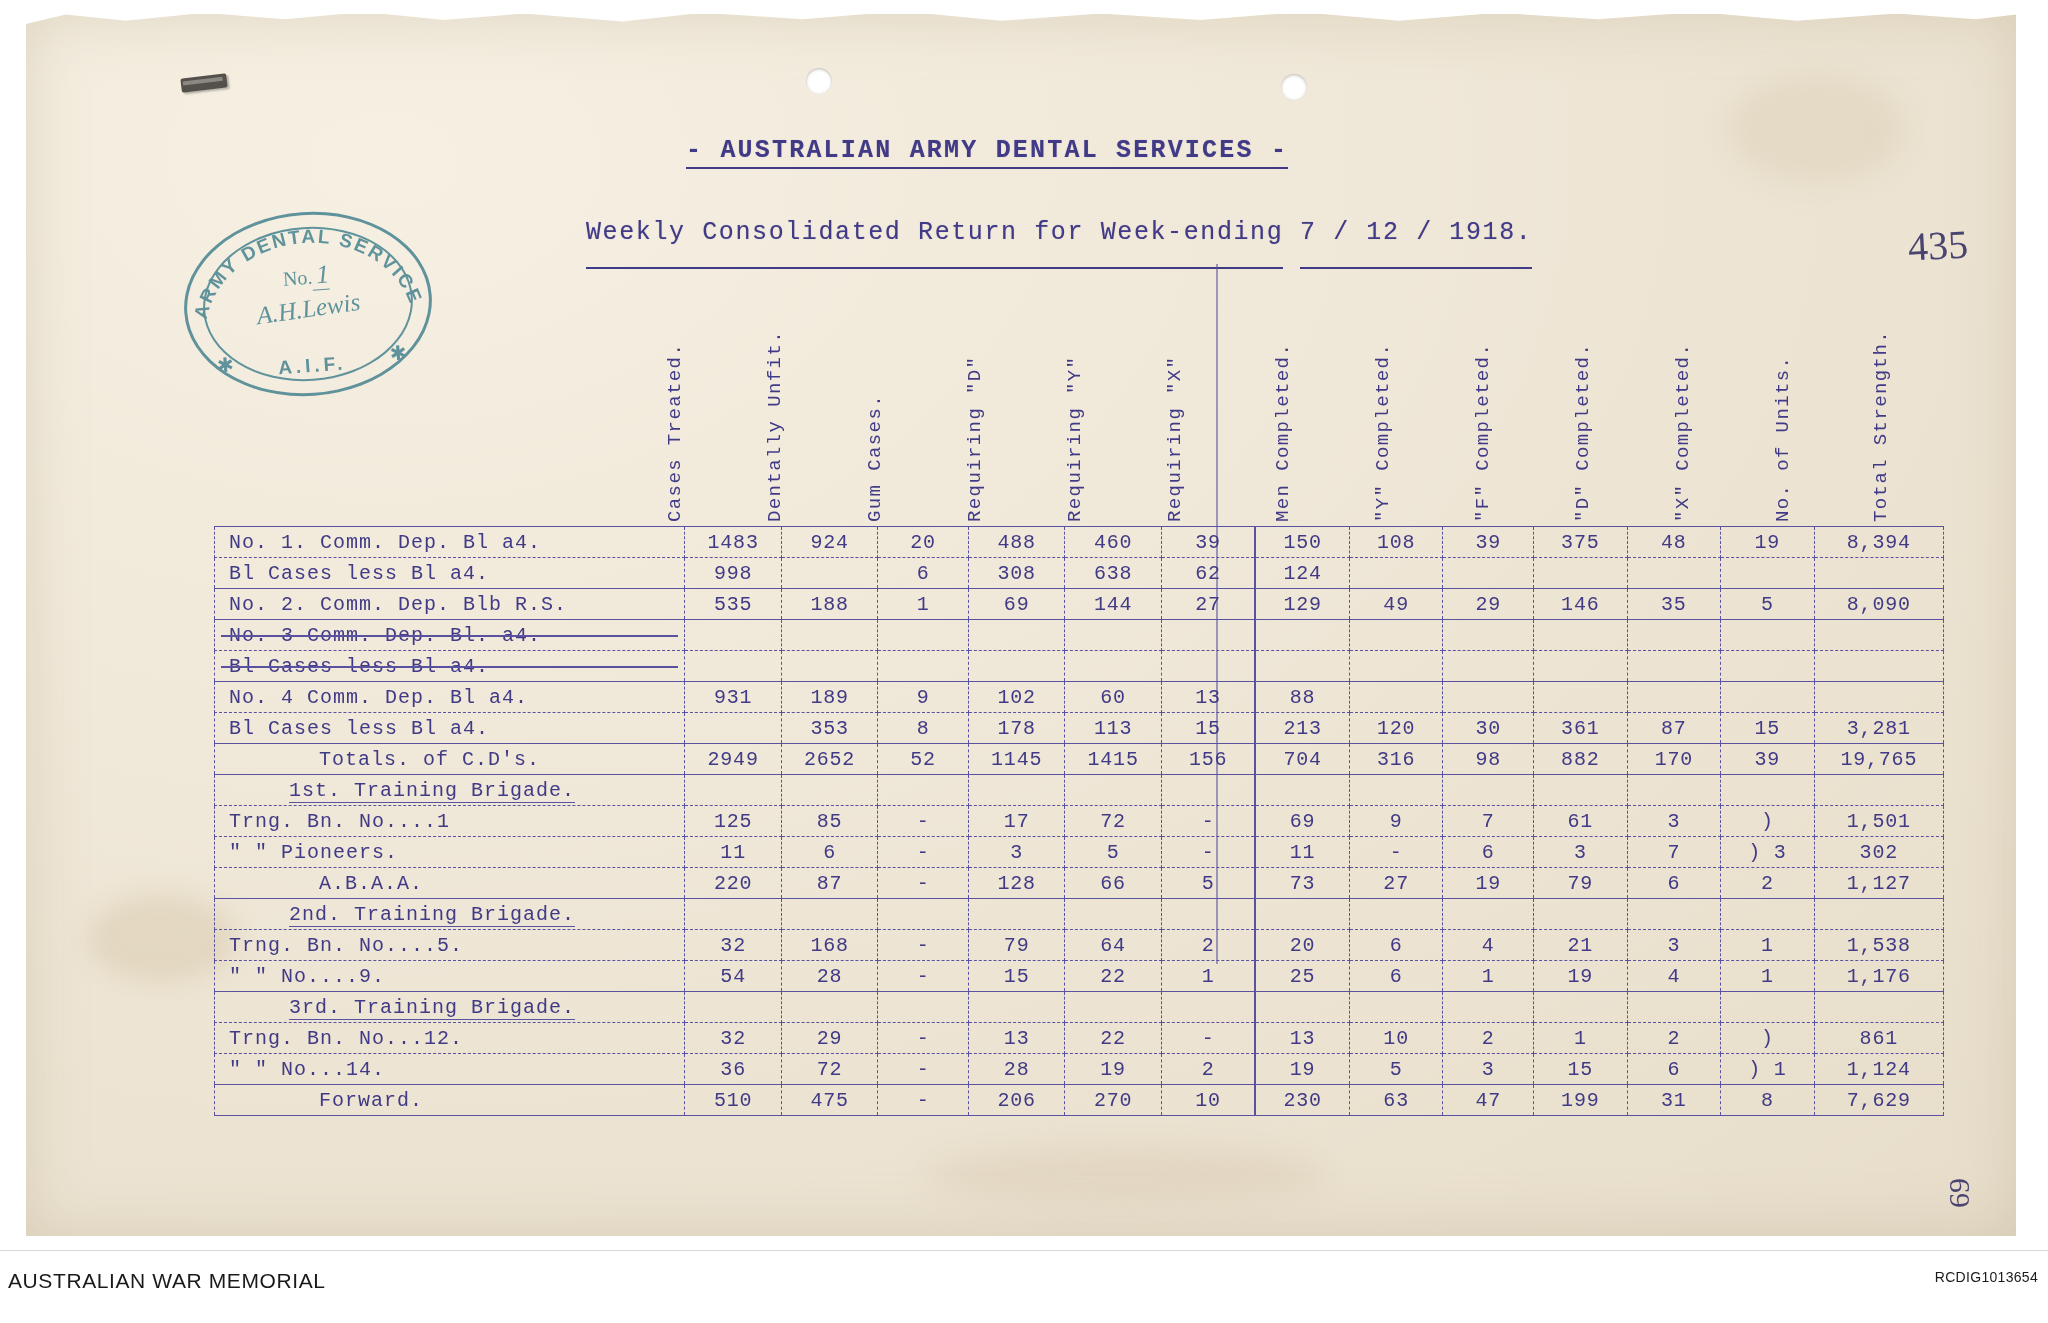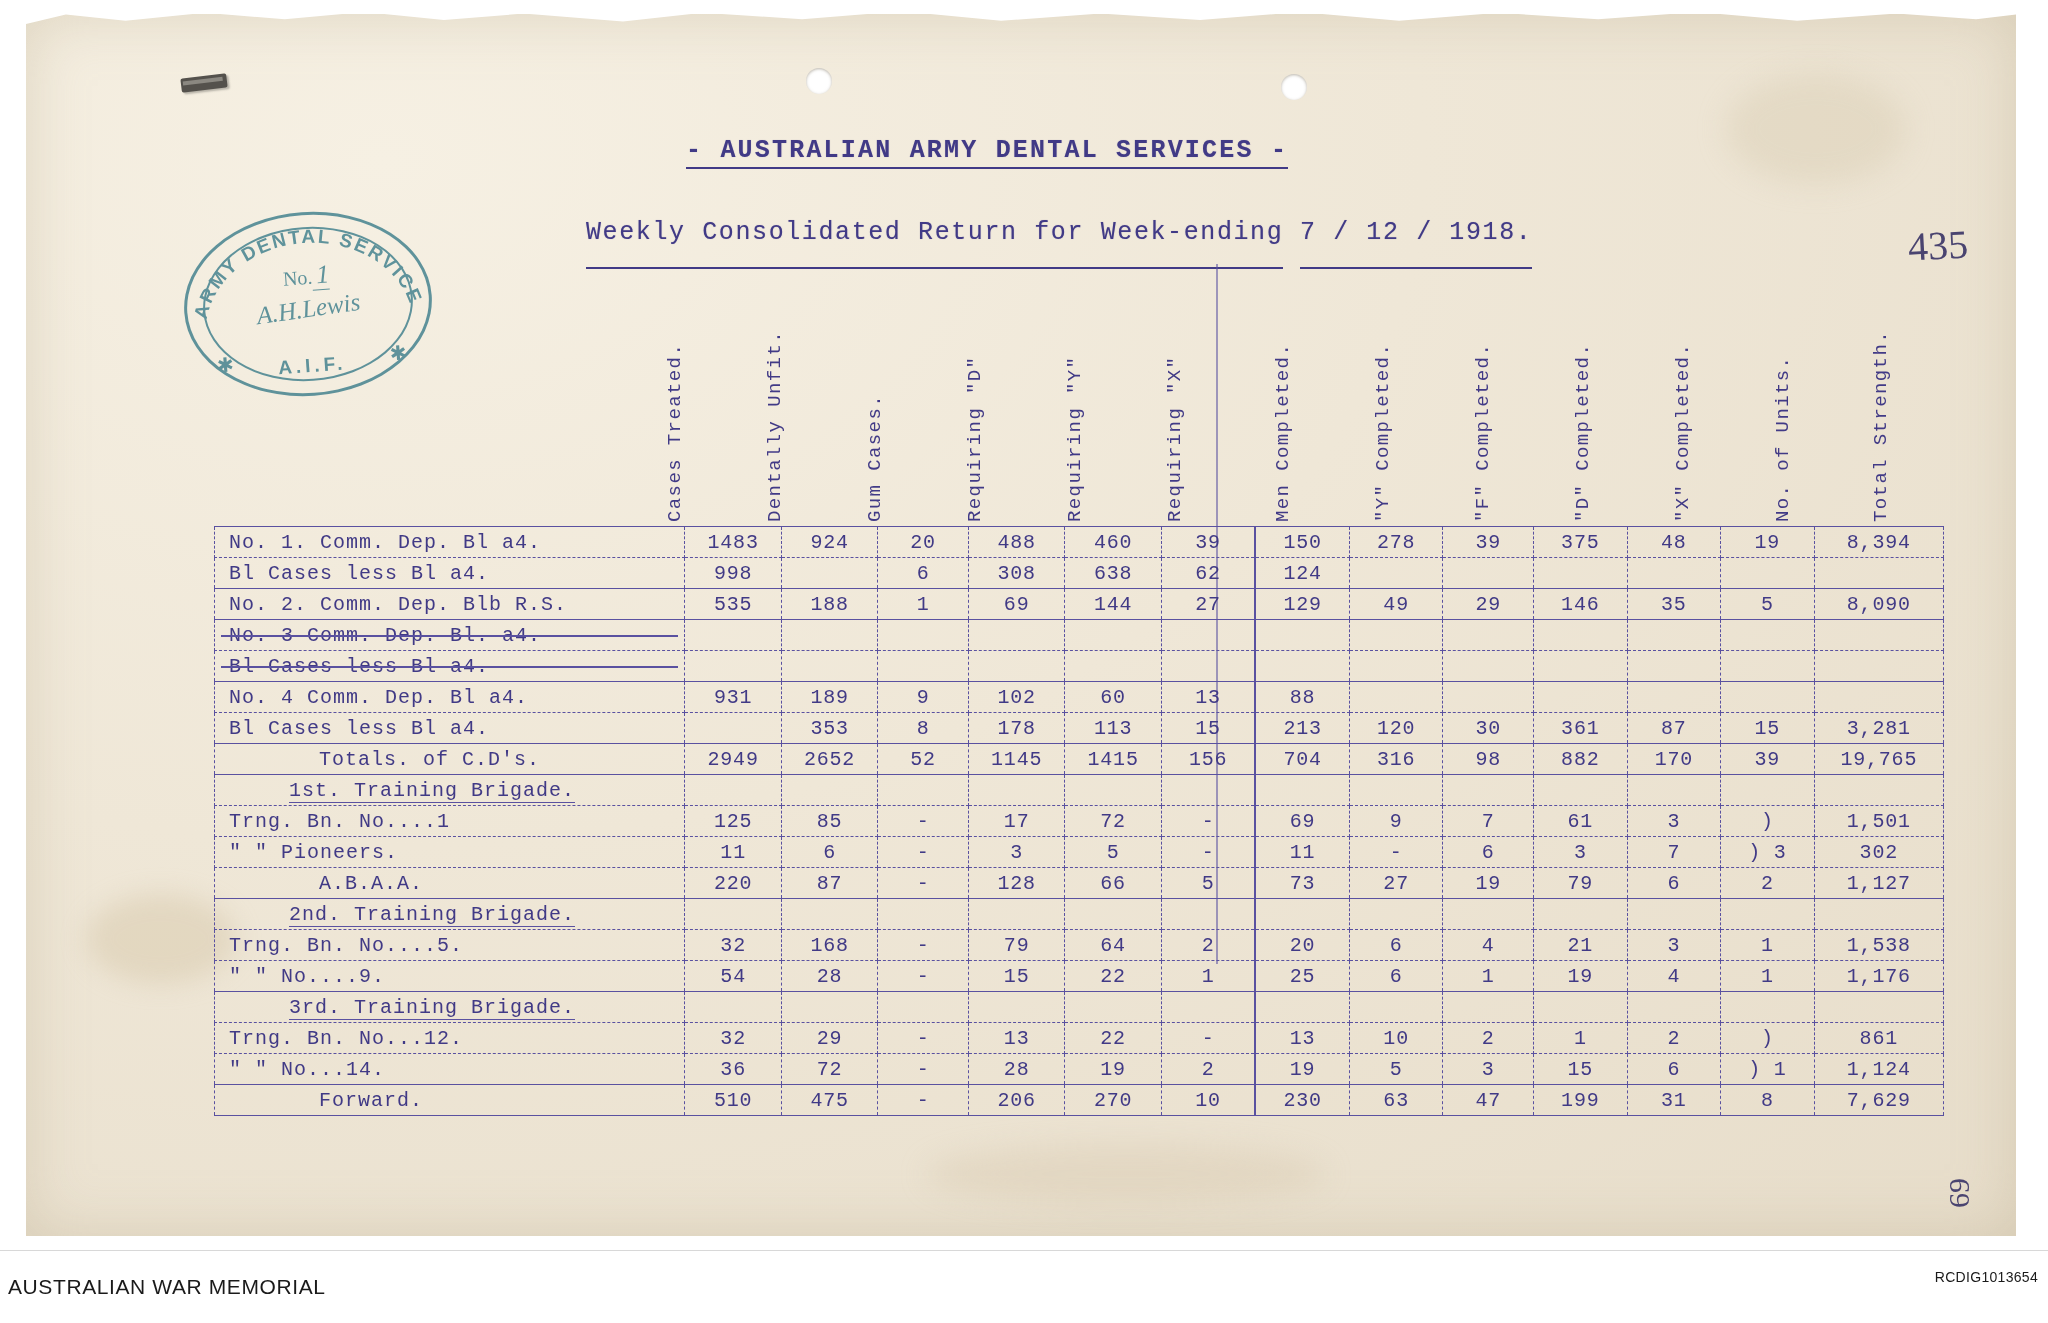--- a/index.html
+++ b/index.html
@@ -29,21 +29,20 @@
     background: #ffffff;
     border-top: 1px solid #d8d8d8;
   }
   .caption-left {
     position: absolute;
     left: 8px;
     top: 18px;
     font-size: 21px;
     letter-spacing: 0.6px;
     color: #1a1a1a;
-    margin-top: 6px;
   }
   .caption-right {
     position: absolute;
     right: 10px;
     top: 18px;
     font-size: 14px;
     letter-spacing: 0.3px;
     color: #1a1a1a;
   }
 
@@ -356,21 +355,21 @@
       <tbody id="tbody">
           <tr class=" solid">
             <td class="lbl"><span>No. 1. Comm. Dep. Bl a4.</span></td>
             <td class="num">1483</td>
             <td class="num">924</td>
             <td class="num">20</td>
             <td class="num">488</td>
             <td class="num">460</td>
             <td class="num">39</td>
             <td class="num heavy-v">150</td>
-            <td class="num">278</td>
+            <td class="num">108</td>
             <td class="num">39</td>
             <td class="num">375</td>
             <td class="num">48</td>
             <td class="num">19</td>
             <td class="num wide">8,394</td>
           </tr>
           <tr>
             <td class="lbl"><span>Bl Cases less Bl a4.</span></td>
             <td class="num">998</td>
             <td class="num"></td>

